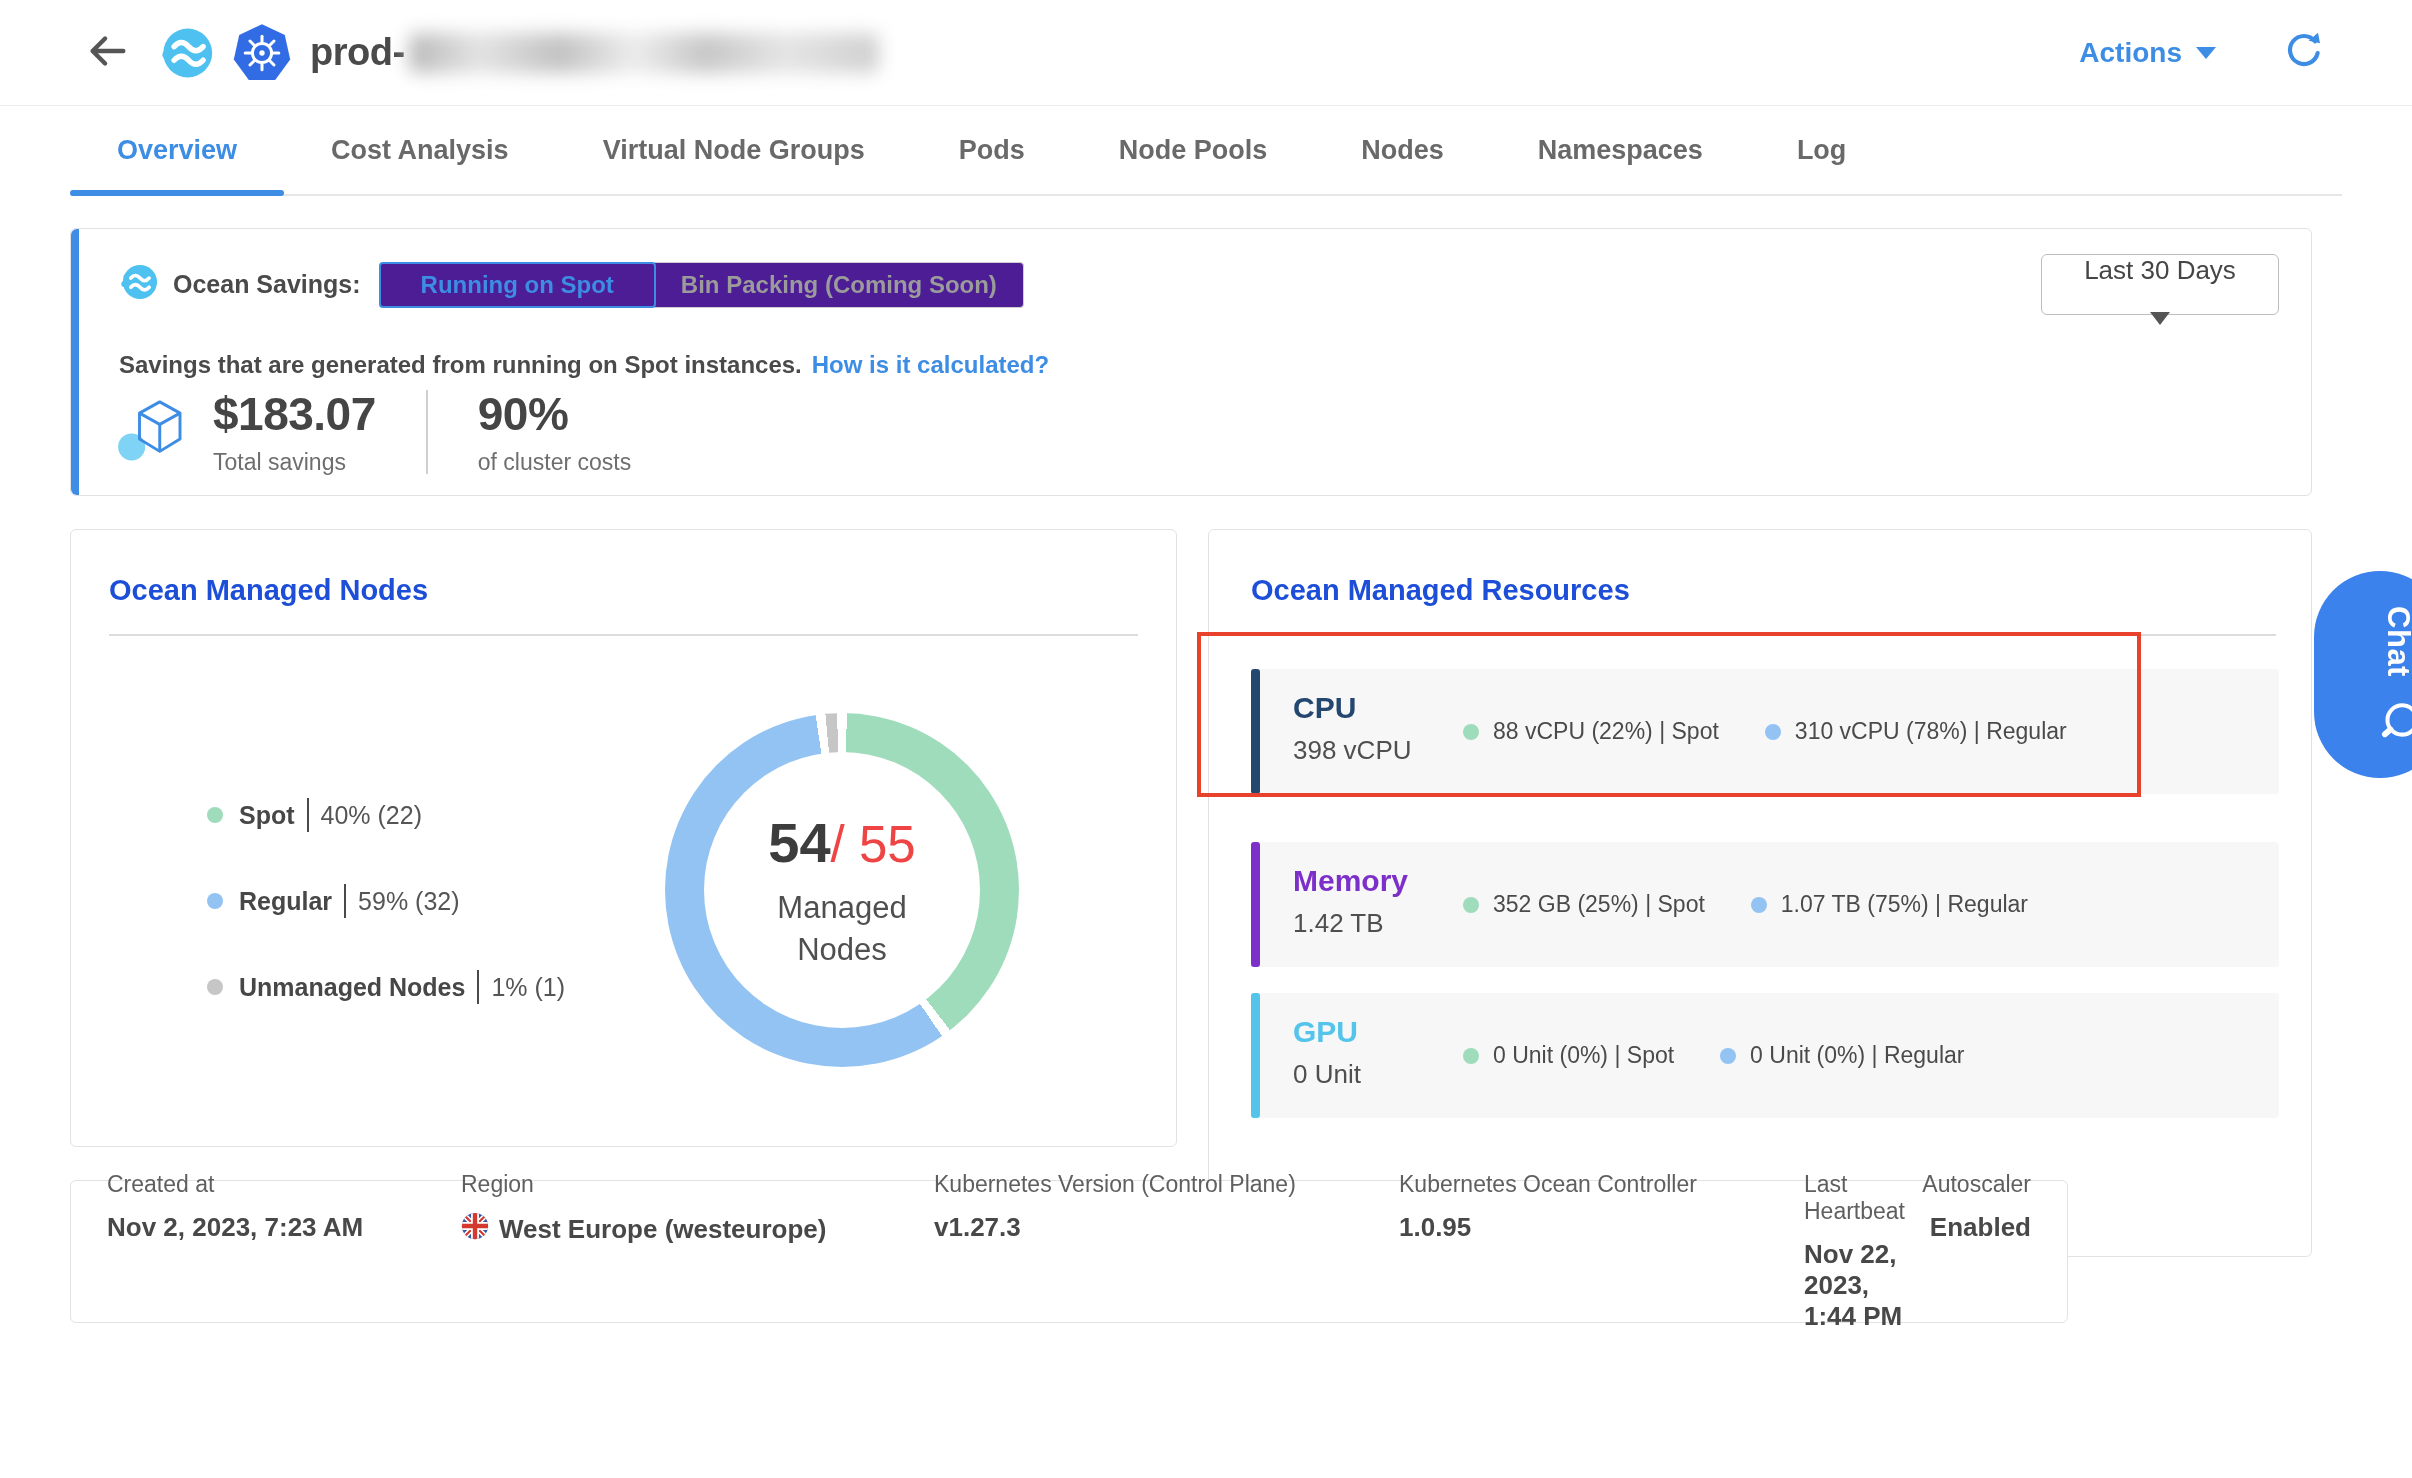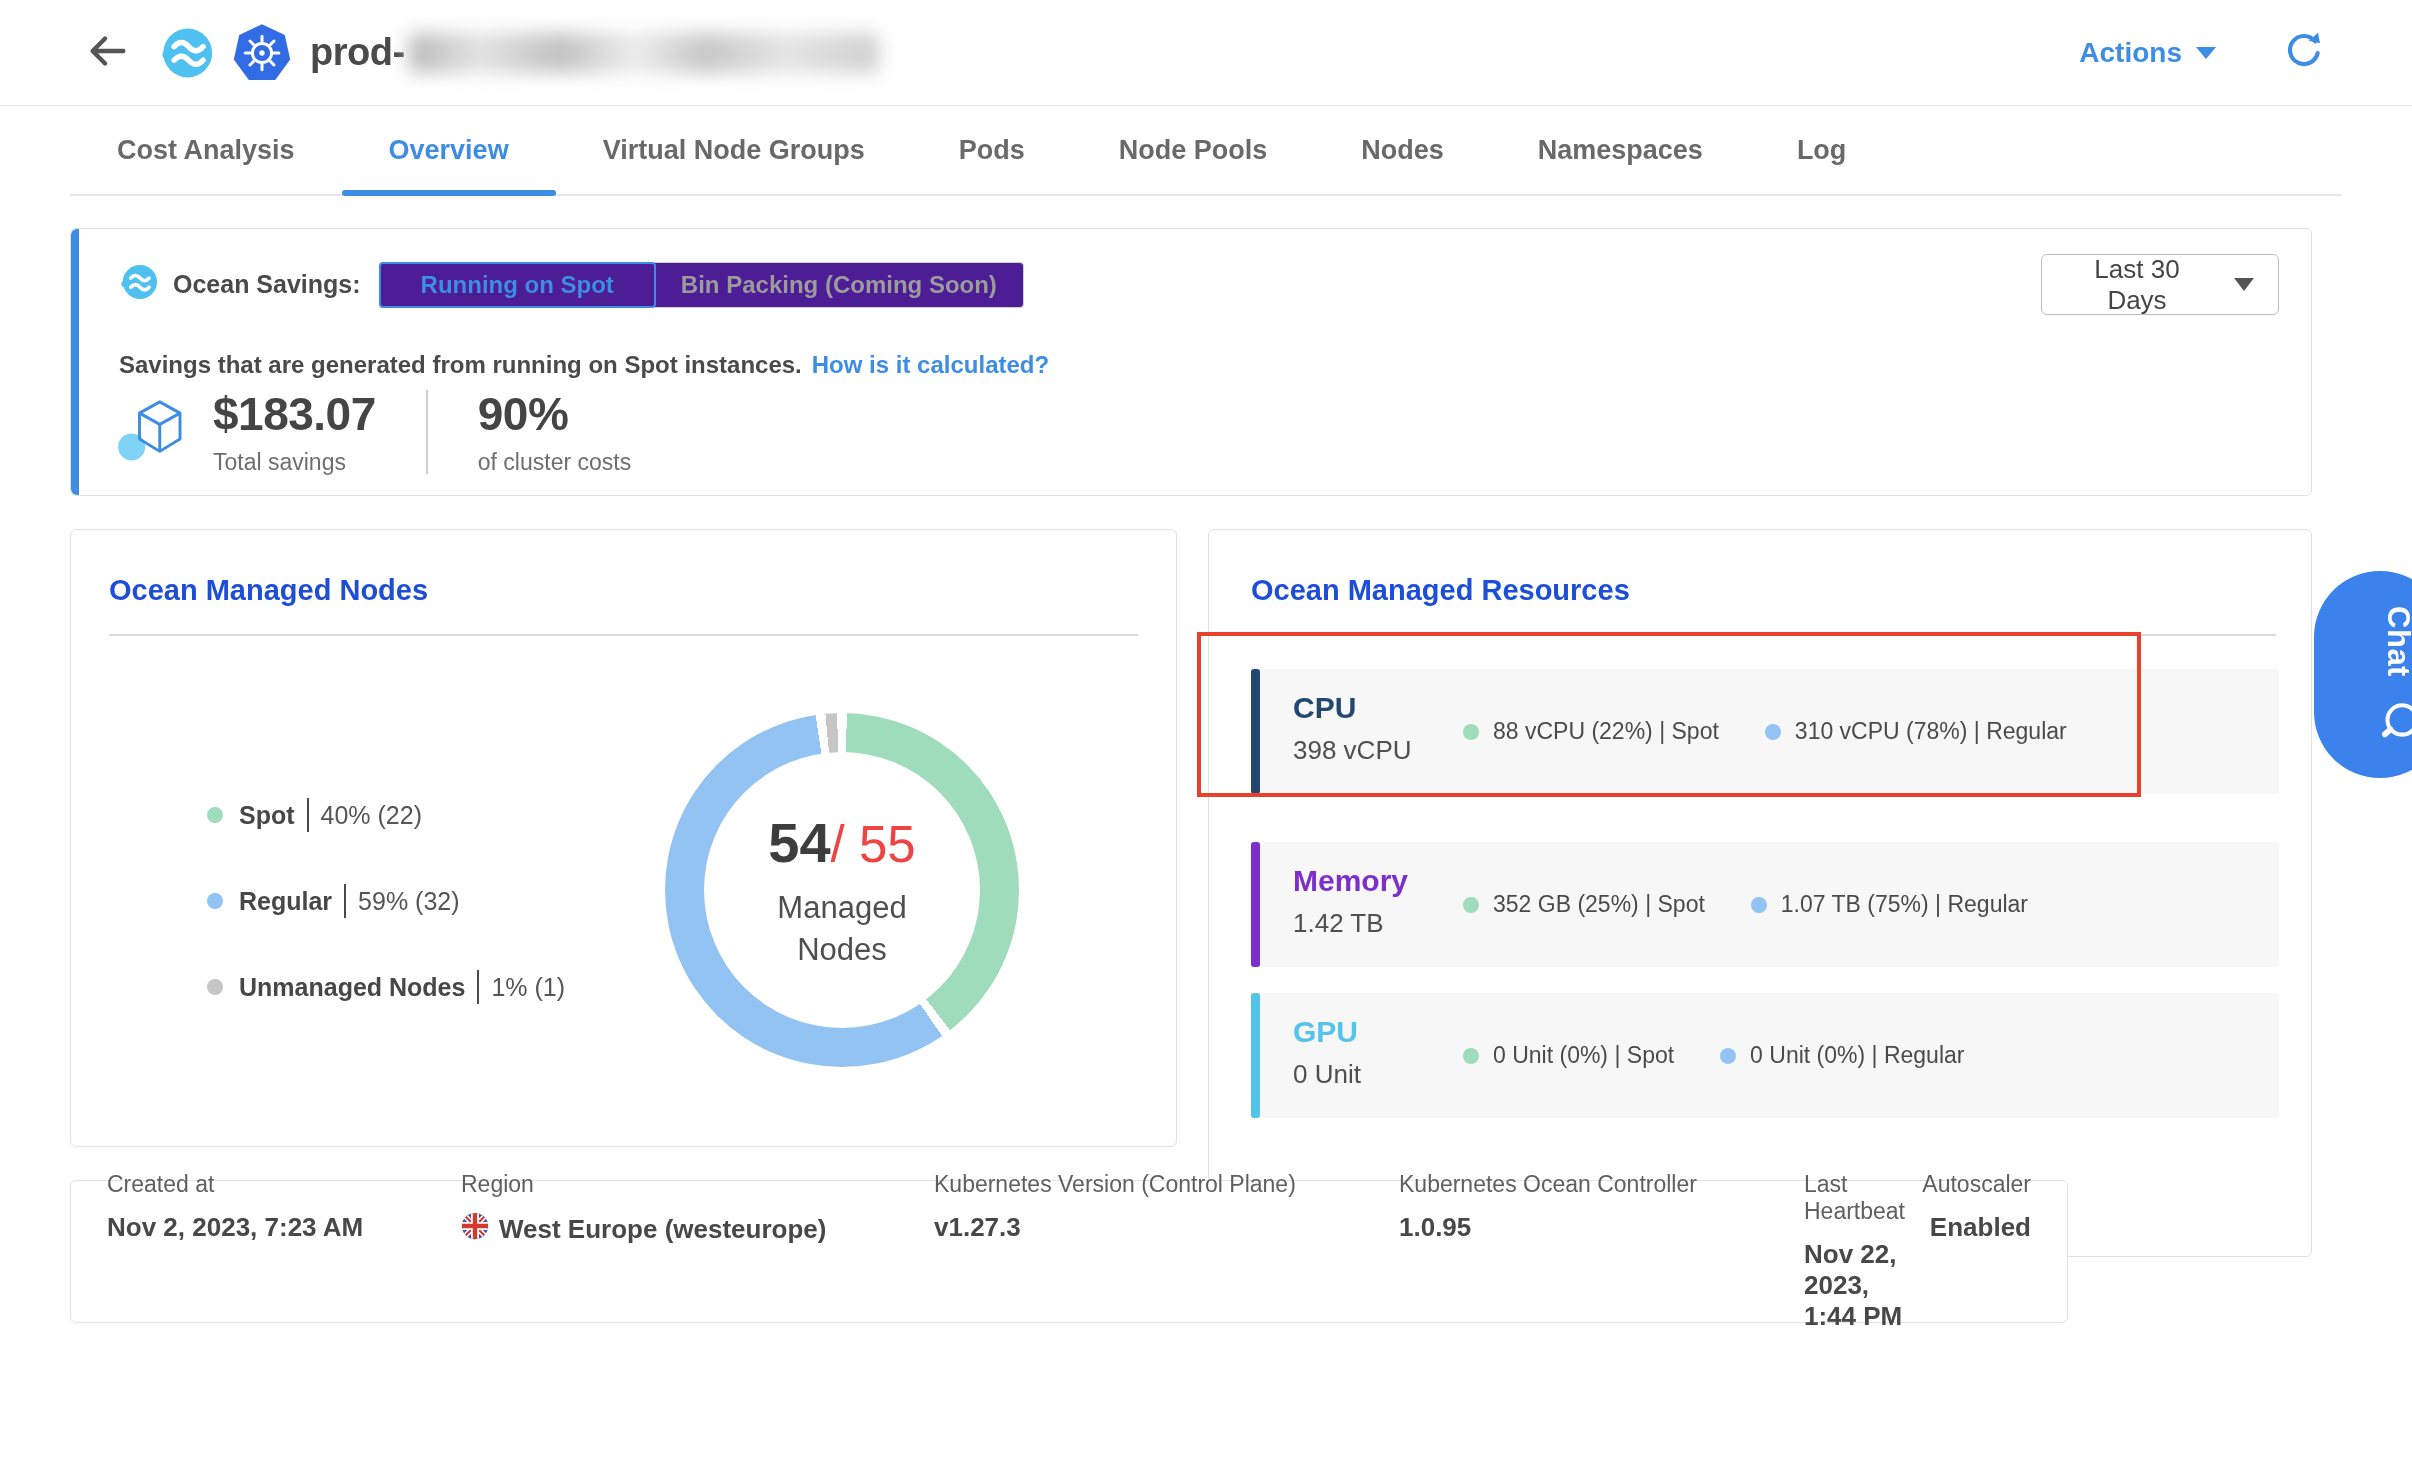--- a/index.html
+++ b/index.html
@@ -37,21 +37,21 @@
   .savings-card { top:228px; left:70px; width:2242px; height:268px; }
   .savings-accent { position:absolute; left:0; top:0; bottom:0; width:8px; background:#3d8de4; border-radius:6px 0 0 6px; }
   .savings-row1 { position:absolute; top:25px; left:46px; right:32px; display:flex; align-items:center; }
   .savings-label { display:flex; align-items:center; gap:14px; font-size:25px; font-weight:700; color:#4a4a4a; }
   .toggle-group { display:flex; margin-left:18px; }
   .toggle-btn { font-family:inherit; font-size:24px; font-weight:700; background:#4c1d95; cursor:pointer; height:46px; }
   .toggle-btn.on { color:#3d8de4; border:2px solid #3d8de4; border-radius:4px; padding:0 40px; z-index:1; }
   .toggle-btn.off { color:#9b9b9b; border:1px solid #cfcfcf; border-radius:0 4px 4px 0; padding:0 26px; margin-left:-2px; }
   .period-select { margin-left:auto; display:flex; align-items:center; justify-content:space-between; gap:26px;
     width:238px; height:61px; padding:0 24px; border:1px solid #bdbdbd; border-radius:6px; background:#fff;
-    font-family:inherit; font-size:26px; color:#454545; cursor:pointer; }
+    font-family:inherit; font-size:26px; color:#454545; cursor:pointer;flex-direction:column; }
   .period-select .caret { border-top-width:13px; color:#555; }
   .savings-desc { position:absolute; top:122px; left:48px; font-size:24px; font-weight:700; color:#4a4a4a; }
   .savings-desc a { color:#3d8de4; text-decoration:none; margin-left:10px; cursor:pointer; }
   .savings-stats { position:absolute; top:158px; left:46px; display:flex; align-items:center; }
   .stat-block .big { font-size:46px; font-weight:600; color:#454545; letter-spacing:-0.5px; }
   .stat-block .sub { font-size:23px; color:#6e6e6e; margin-top:8px; }
   .stat-sep { width:2px; height:84px; background:#cfcfcf; margin:0 50px; }
   .cube-icon { margin-right:24px; }
 
   
@@ -150,25 +150,25 @@
       <span>
         <svg width="40" height="40" viewBox="0 0 24 24">
           <path d="M20.2 13.2 A8.4 8.4 0 1 1 18.6 6.2" fill="none" stroke="#3d8de4" stroke-width="2.5" stroke-linecap="round"></path>
           <polygon points="14.8,5.8 21.6,7.4 20.4,1.0" fill="#3d8de4"></polygon>
         </svg>
       </span>
     </button>
   </div>
 
   <nav class="tabs">
-    <div class="tab">
-        <span>Cost Analysis</span>
-      </div>
     <div class="tab active">
         <span>Overview</span>
+      </div>
+    <div class="tab">
+        <span>Cost Analysis</span>
       </div>
     <div class="tab">
         <span>Virtual Node Groups</span>
       </div>
     <div class="tab">
         <span>Pods</span>
       </div>
     <div class="tab">
         <span>Node Pools</span>
       </div>

